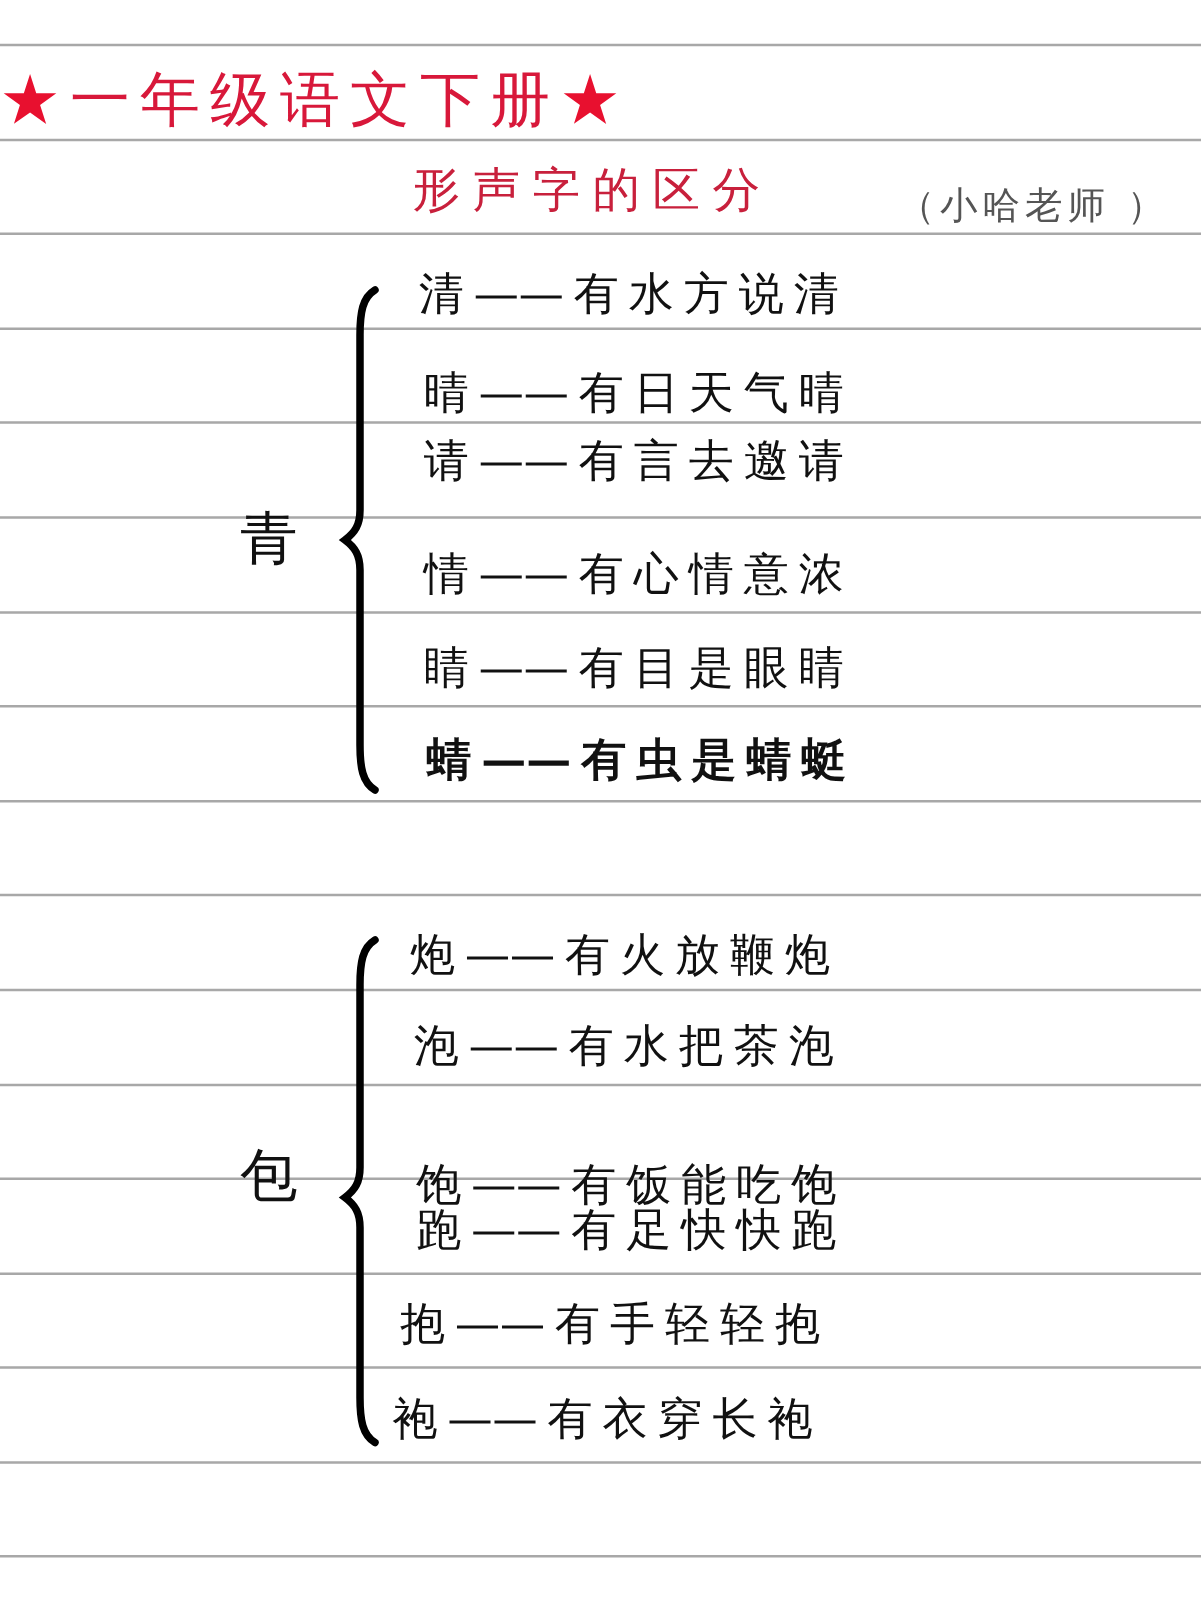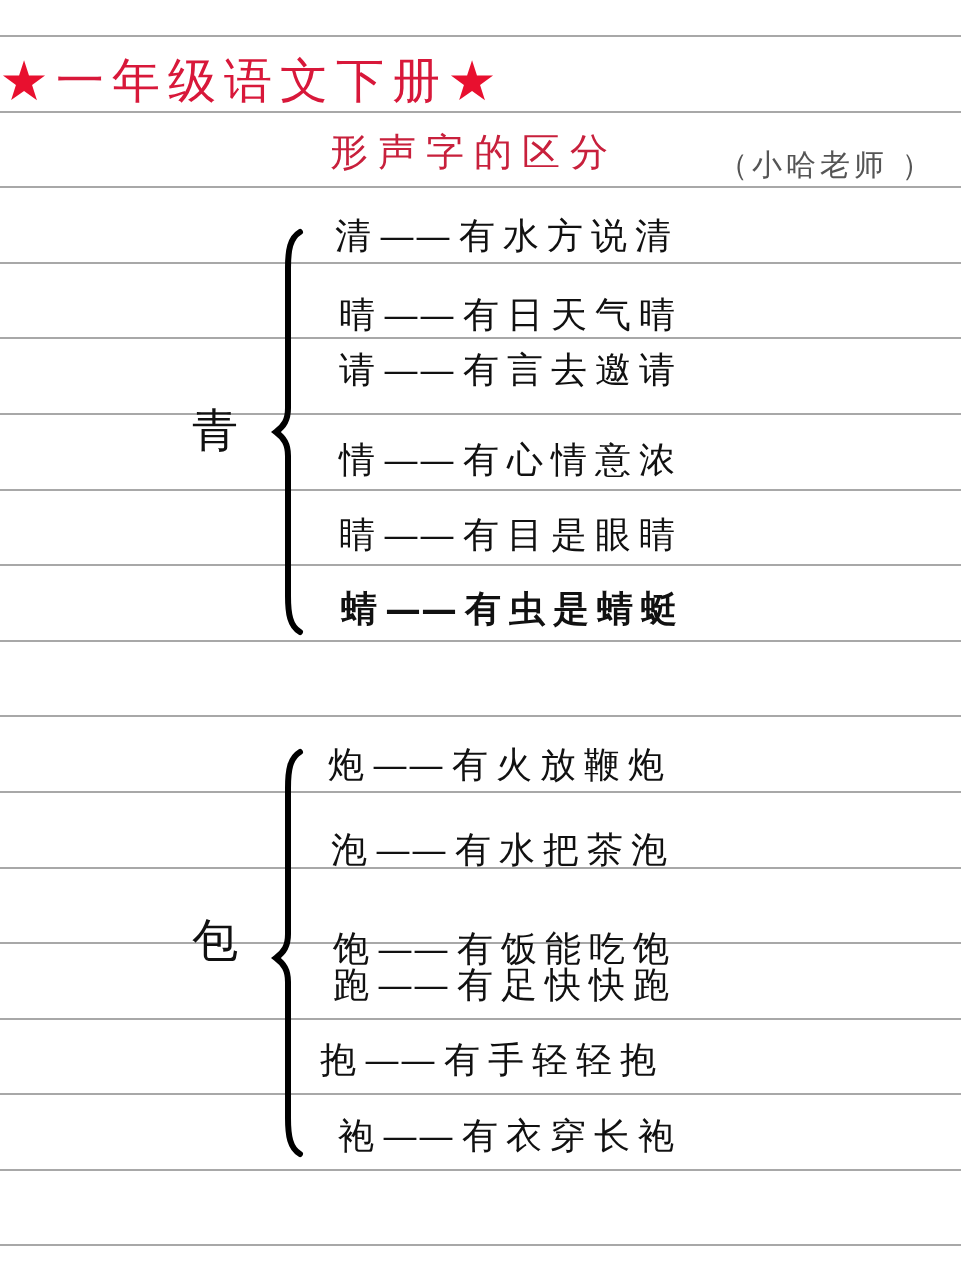--- a/index.html
+++ b/index.html
@@ -74,28 +74,28 @@
 </div>
 
 <div>
   <div class="root" style="left:192px; top:912px;">包</div>
   <svg class="brace" style="left:268px; top:748px;" width="40" height="410" viewBox="0 0 40 410">
     <path d="M32 4 C22 10 20 22 20 40 L20 186 C20 198 16 204 8 210 C16 216 20 222 20 234 L20 370 C20 388 22 400 32 406" fill="none" stroke="#000" stroke-width="6" stroke-linecap="round"></path>
   </svg>
   <div class="entry" style="left:328px; top:743px;">
     <span>炮</span><span class="dash">——</span><span>有火放鞭炮</span>
   </div>
-  <div class="entry" style="left:331px; top:816px;margin-top:12px;">
+  <div class="entry" style="left:331px; top:816px;">
     <span>泡</span><span class="dash">——</span><span>有水把茶泡</span>
   </div>
   <div class="entry" style="left:333px; top:888px;margin-top:39px;">
     <span>饱</span><span class="dash">——</span><span>有饭能吃饱</span>
   </div>
   <div class="entry" style="left:333px; top:963px;">
     <span>跑</span><span class="dash">——</span><span>有足快快跑</span>
   </div>
   <div class="entry" style="left:320px; top:1038px;">
     <span>抱</span><span class="dash">——</span><span>有手轻轻抱</span>
   </div>
-  <div class="entry" style="left:338px; top:1114px;">
+  <div class="entry" style="left:314px; top:1114px;">
     <span>袍</span><span class="dash">——</span><span>有衣穿长袍</span>
   </div>
 </div>
 
 </body></html>

